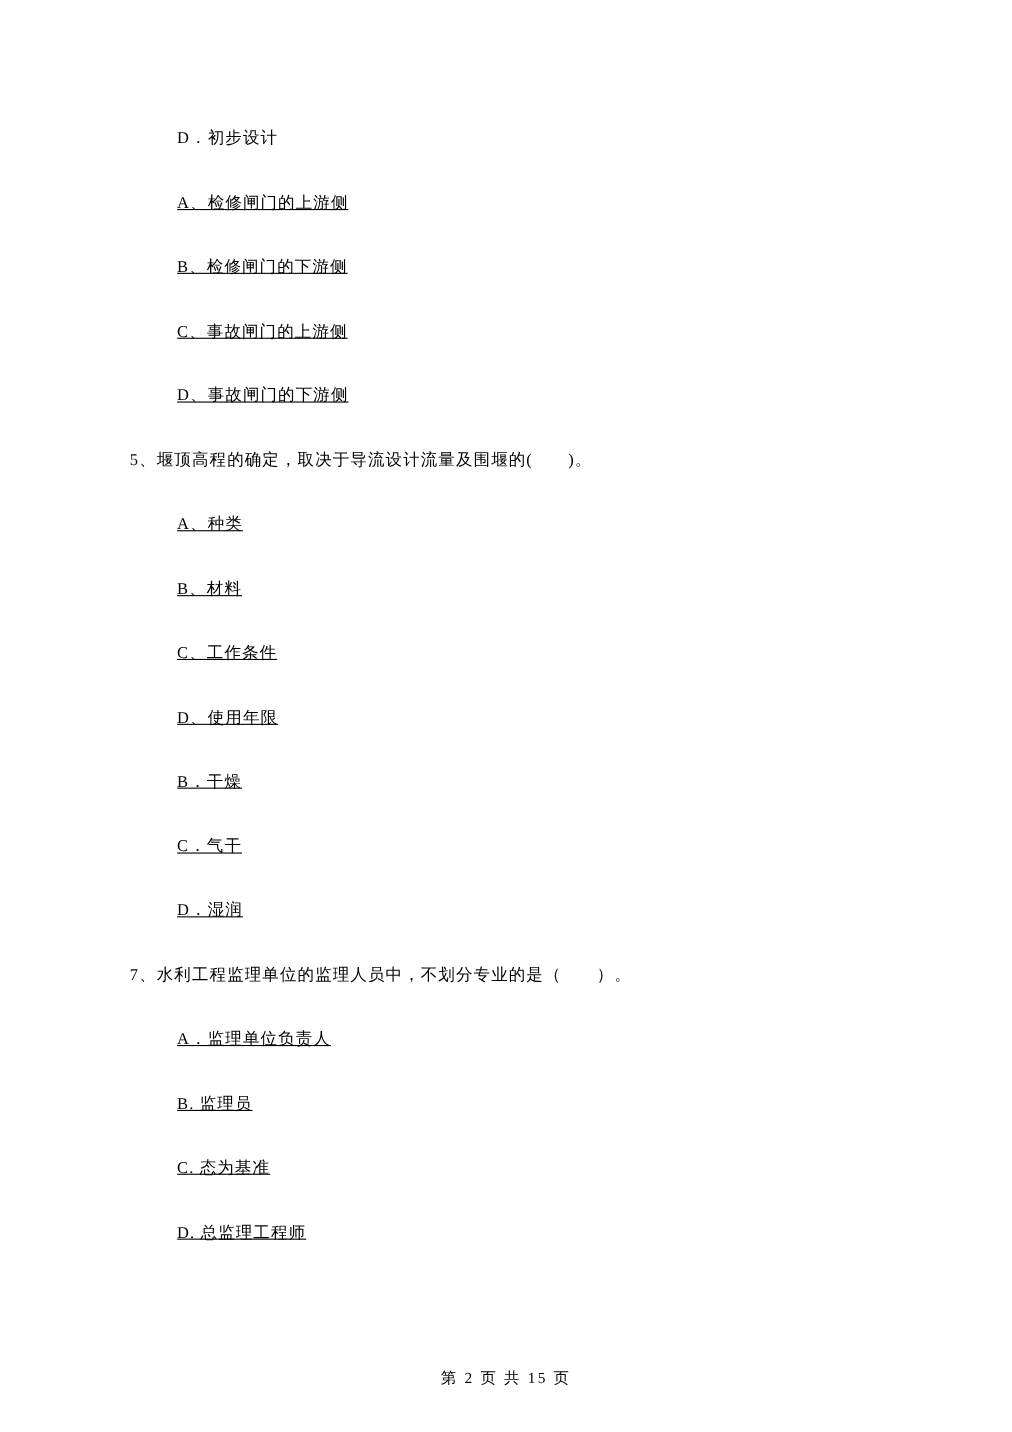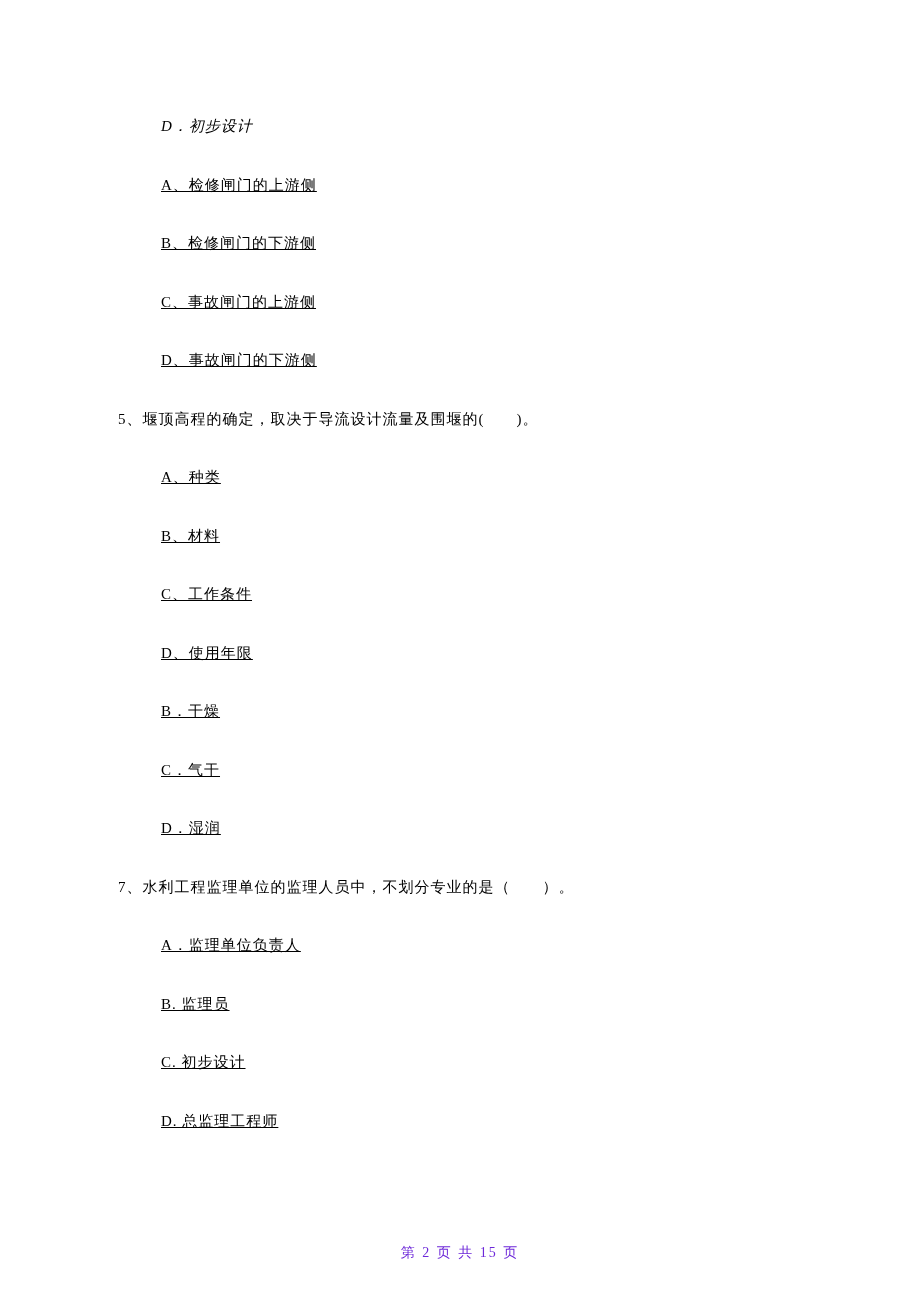--- a/index.html
+++ b/index.html
@@ -17,21 +17,20 @@
     .page-content {
       padding: 115px 118px 0 118px;
       font-size: 15px;
       line-height: 1.5;
       color: #000000;
     }
     .option-orphan {
       padding-left: 43px;
       margin-bottom: 36px;
       letter-spacing: 1px;
-      font-style: italic;
     }
     .question {
       margin-bottom: 36px;
       letter-spacing: 1px;
     }
     .question-text {
       margin-bottom: 36px;
     }
     .options {
       padding-left: 43px;
@@ -44,21 +43,21 @@
       margin-bottom: 0;
     }
     .page-footer {
       position: absolute;
       bottom: 40px;
       left: 0;
       width: 100%;
       text-align: center;
       font-size: 14px;
       letter-spacing: 2px;
-      color: #6d28d9;
+      color: #000000;
     }
   </style>
 </head>
 <body>
 
 <div class="page-content">
 
   <div class="option-orphan">D．初步设计</div>
 
   <div class="question">
@@ -86,20 +85,20 @@
       <div class="option">C．气干</div>
       <div class="option">D．湿润</div>
     </div>
   </div>
 
   <div class="question">
     <div class="question-text">7、水利工程监理单位的监理人员中，不划分专业的是（　　）。</div>
     <div class="options">
       <div class="option">A．监理单位负责人</div>
       <div class="option">B. 监理员</div>
-      <div class="option">C. 初步设计</div>
+      <div class="option">C. 态为基准</div>
       <div class="option">D. 总监理工程师</div>
     </div>
   </div>
 
 </div>
 
 <div class="page-footer">第 2 页 共 15 页</div>
 
 </body></html>

